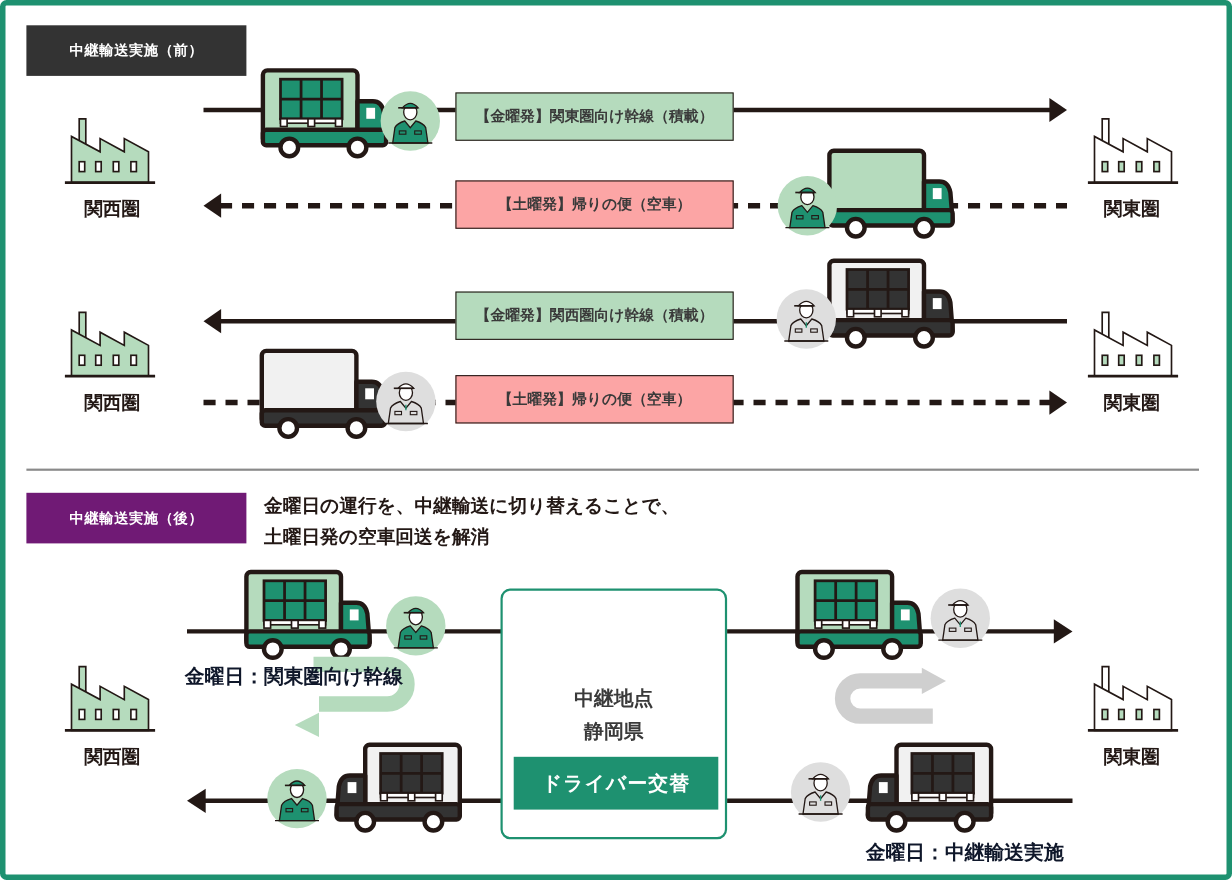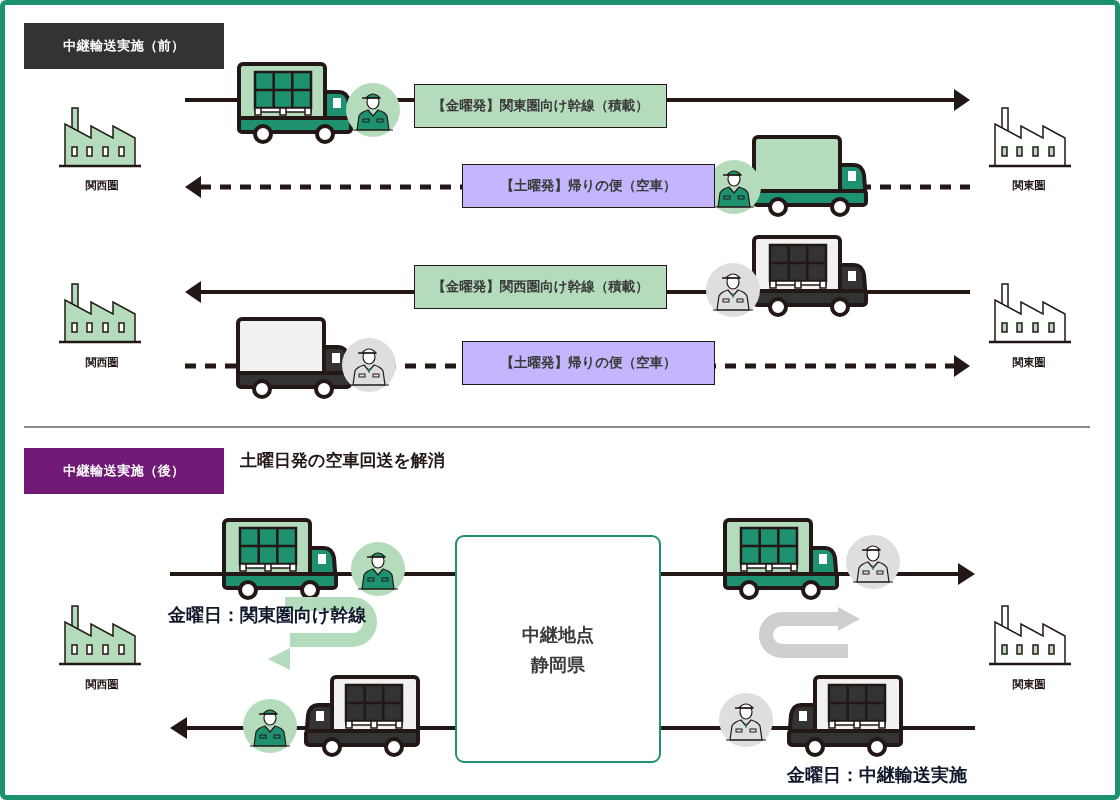--- a/index.html
+++ b/index.html
@@ -9,22 +9,22 @@
            border:5px solid #1e9170; border-radius:6px; }
   .section-tag { position:absolute; color:#fff; font-weight:bold; font-size:13px;
                  display:flex; align-items:center; justify-content:center; letter-spacing:0.5px; }
   .tag-before { left:24px; top:23px; width:200px; height:46px; background:#333333; }
   .tag-after { left:24px; top:448px; width:200px; height:46px; background:#701a75; }
   .after-desc { position:absolute; left:240px; top:446px; font-size:17px; font-weight:bold; line-height:29px; color:#231815; }
   .divider { position:absolute; left:24px; top:426px; width:1066px; height:2px; background:#8a8a8a; }
   .route-label { position:absolute; height:44px; width:253px; box-sizing:border-box; border:1.5px solid #231815;
                  display:flex; align-items:center; justify-content:center; font-size:13.5px; font-weight:bold; color:#3a3a3a; }
   .route-label.loaded { background:#b5dbbd; }
-  .route-label.empty { background:#c4b5fd;margin-left:48px; }
-  .region-label { position:absolute; font-size:11px; font-weight:bold; width:90px; text-align:center; color:#231815; }
+  .route-label.empty { background:#fca5a5; }
+  .region-label { position:absolute; font-size:17px; font-weight:bold; width:90px; text-align:center; color:#231815; }
   .small-label { position:absolute; font-size:18px; font-weight:bold; color:#0f172a; }
   .relay-box { position:absolute; left:455px; top:535px; width:206px; height:228px; box-sizing:border-box;
                border:2.5px solid #1e9170; border-radius:9px; background:#fff; }
   .relay-title { position:absolute; left:0; width:100%; text-align:center; font-size:18px; font-weight:bold; color:#3a3a3a; }
   .relay-btn { position:absolute; left:10px; top:151px; width:186px; height:48px; background:#1e9170; color:#fff;
                font-size:18px; font-weight:bold; display:flex; align-items:center; justify-content:center; letter-spacing:1px; }
   svg.layer { position:absolute; left:0; top:0; }
 </style>
 </head>
 <body>
@@ -208,25 +208,27 @@
 
 <div class="route-label loaded" style="left:414px; top:84px;">【金曜発】関東圏向け幹線（積載）</div>
 <div class="route-label empty" style="left:414px; top:164px;">【土曜発】帰りの便（空車）</div>
 <div class="route-label loaded" style="left:414px; top:265px;">【金曜発】関西圏向け幹線（積載）</div>
 <div class="route-label empty" style="left:414px; top:341px;">【土曜発】帰りの便（空車）</div>
 
 <div class="divider"></div>
 
 <div class="section-tag tag-after">中継輸送実施（後）</div>
 <div class="after-desc">
+  <div>金曜日の運行を、中継輸送に切り替えることで、</div>
   <div>土曜日発の空車回送を解消</div>
 </div>
 
 <div class="region-label" style="left:57px; top:677px;">関西圏</div>
 <div class="region-label" style="left:984px; top:677px;">関東圏</div>
 
 <div class="small-label" style="left:168px; top:603px;">金曜日：関東圏向け幹線</div>
 <div class="small-label" style="left:787px; top:763px;">金曜日：中継輸送実施</div>
 
 <div class="relay-box">
   <div class="relay-title" style="top:116px;">静岡県</div>
   <div class="relay-title" style="top:86px;">中継地点</div>
+  <div class="relay-btn">ドライバー交替</div>
 </div>
 
 </body></html>

